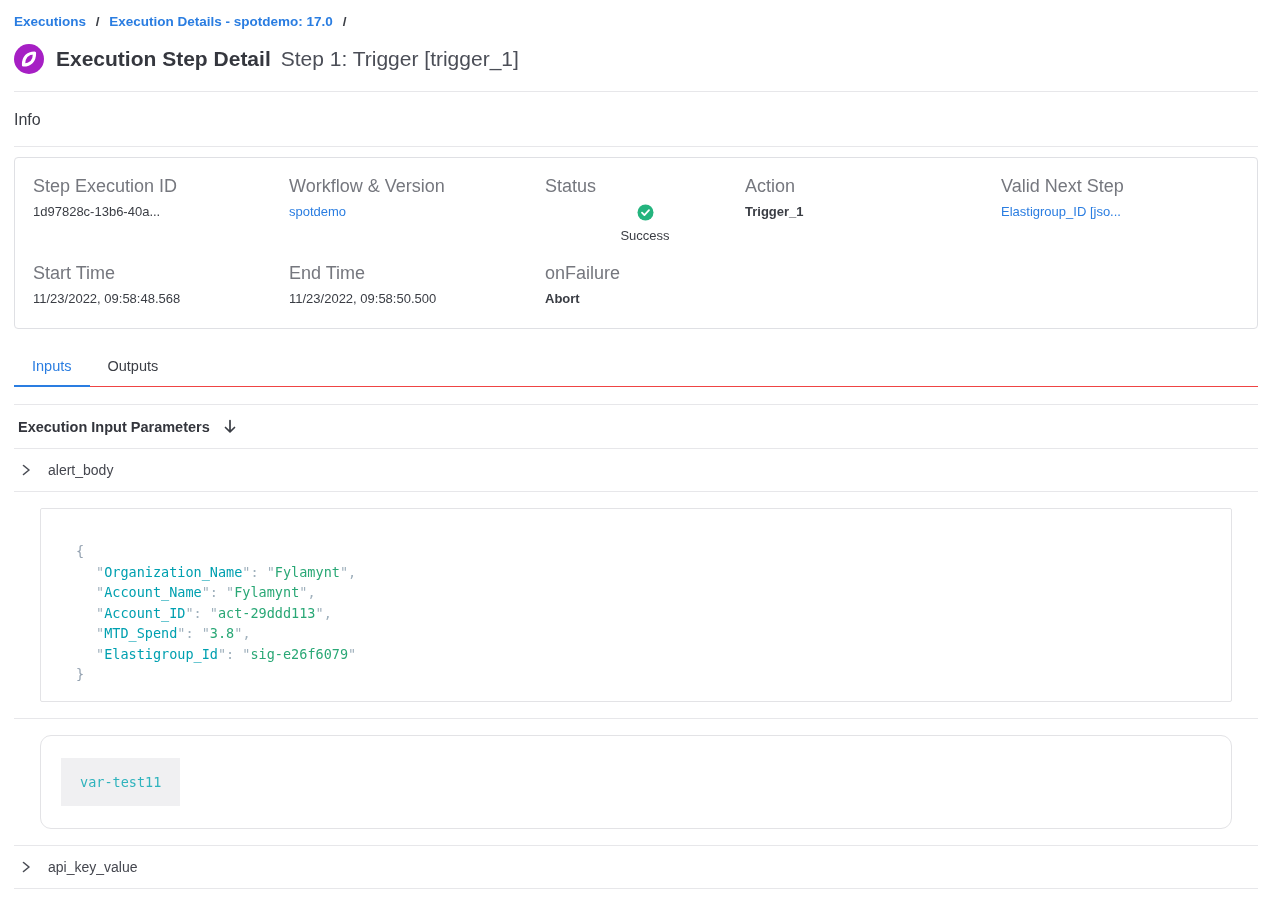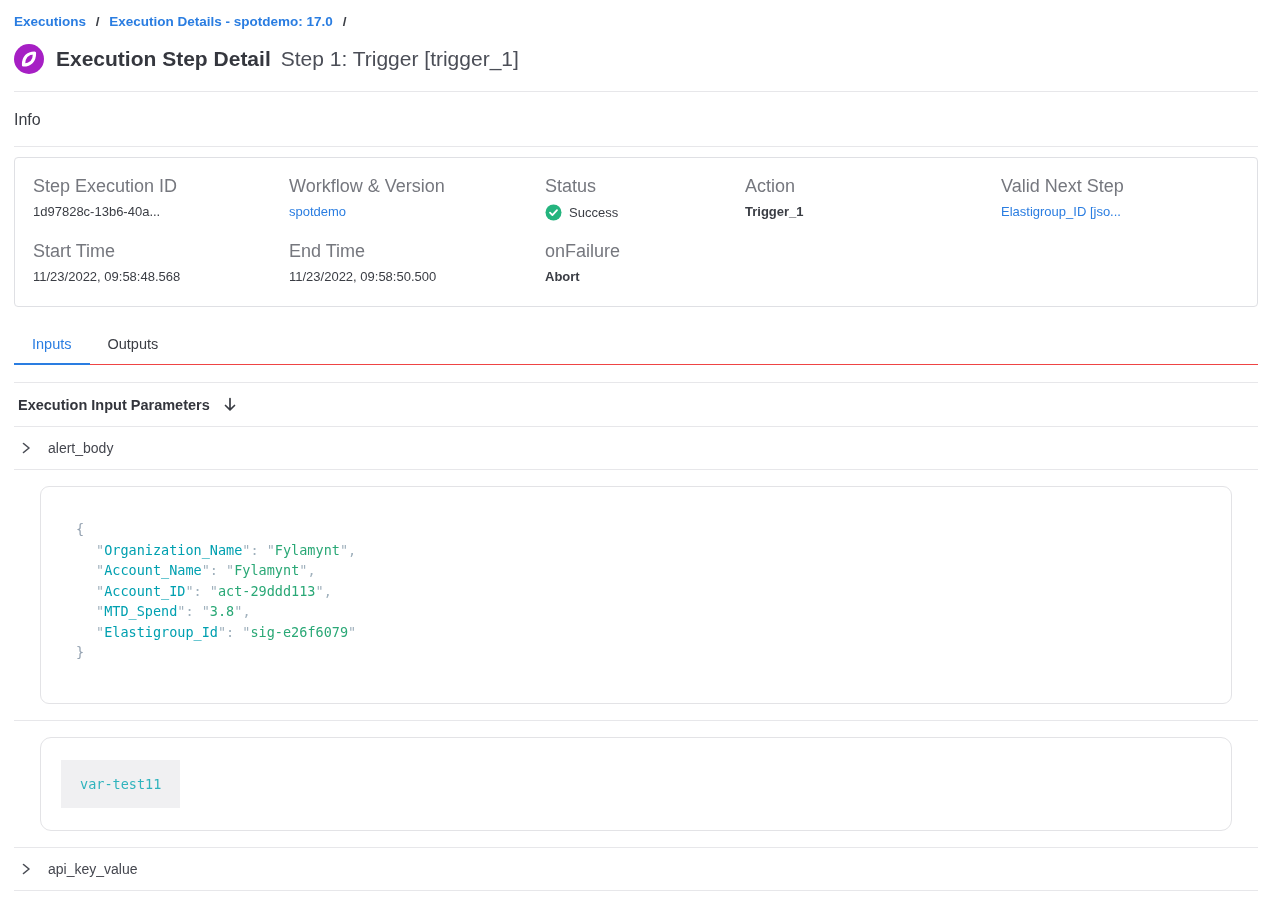--- a/index.html
+++ b/index.html
@@ -26,41 +26,41 @@
 
   
   .info-card { margin-top:10px; border:1px solid #dfe0e4; border-radius:4px;
     padding:18px 18px 22px 18px; }
   .info-grid { display:grid; grid-template-columns:256px 256px 200px 256px 1fr; row-gap:20px; }
   .flabel { font-size:18px; color:#75777e; margin-bottom:7px; }
   .fvalue { font-size:13px; color:#3a3d44; }
   .fvalue.bold { font-weight:700; }
   .fvalue.link { color:#2a7de1; font-weight:400; cursor:pointer; }
   .fvalue.link-light { color:#2a7de1; cursor:pointer; white-space:nowrap; overflow:hidden; }
-  .status-val { display:flex; align-items:center; gap:7px; }
+  .status-val { display:flex; align-items:center; gap:7px;flex-direction:column; }
   .status-val svg { display:block; }
 
   
   .tabs { display:flex; margin-top:18px; border-bottom:1px solid #ef4444; }
   .tab { padding:11px 18px; font-size:14.5px; color:#3a3d44; cursor:pointer; }
   .tab.active { color:#2a7de1; border-bottom:2px solid #2a7de1; margin-bottom:-1px; }
 
   
   .params-title-row { margin-top:17px; border-top:1px solid #e7e7ea; border-bottom:1px solid #e7e7ea;
     padding:13px 4px; display:flex; align-items:center; gap:12px; }
   .params-title { font-size:14.5px; font-weight:600; color:#33353c; }
   .arrow-down { cursor:pointer; display:flex; align-items:center; }
 
   .section-row { display:flex; align-items:center; gap:16px; padding:13px 4px;
     border-bottom:1px solid #e7e7ea; cursor:pointer; }
   .section-row .chev { display:flex; align-items:center; margin-left:2px; }
   .section-name { font-size:14px; color:#44464e; }
 
   .content-wrap { padding:16px 26px; border-bottom:1px solid #e7e7ea; }
-  .code-box { border:1px solid #e3e3e6; border-radius:9px; padding:32px 16px 40px 35px; }
+  .code-box { border:1px solid #e3e3e6; border-radius:2px; padding:32px 16px 16px 35px; }
   .json { font-family:"DejaVu Sans Mono","Liberation Mono",monospace; font-size:13.5px; line-height:20.5px; }
   .json-line.entry { padding-left:20px; }
   .jb::before { content:'{'; color:#93a1b0; }
   .jbc::before { content:'}'; color:#93a1b0; }
   .jkey { color:#00a0b0; }
   .jkey::before, .jkey::after { content:'"'; color:#9fb0bc; }
   .jcolon::before { content:': '; color:#9fb0bc; }
   .jval { color:#2aa876; }
   .jval::before, .jval::after { content:'"'; color:#9fb0bc; }
   .jcomma::before { content:','; color:#9fb0bc; }

